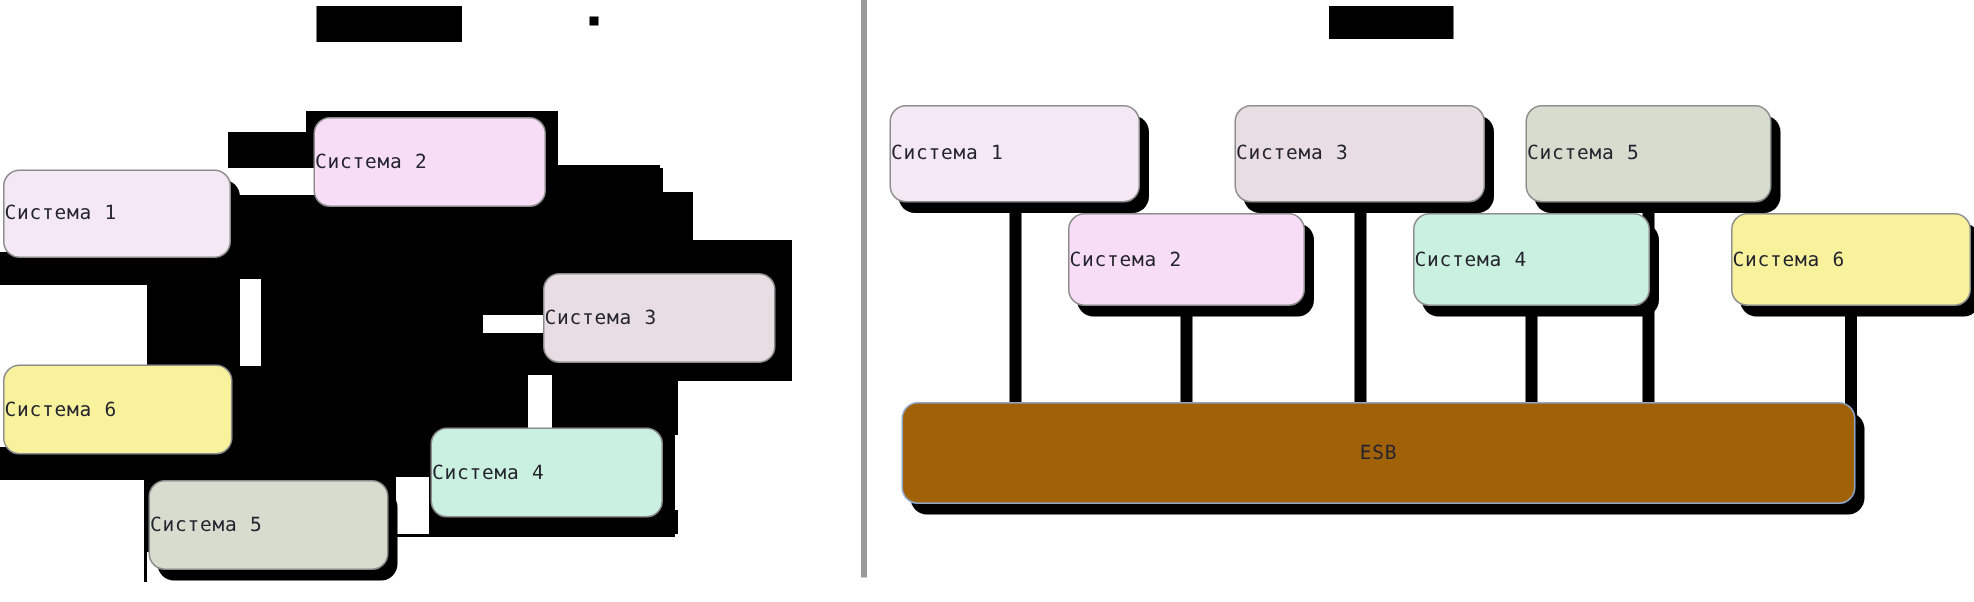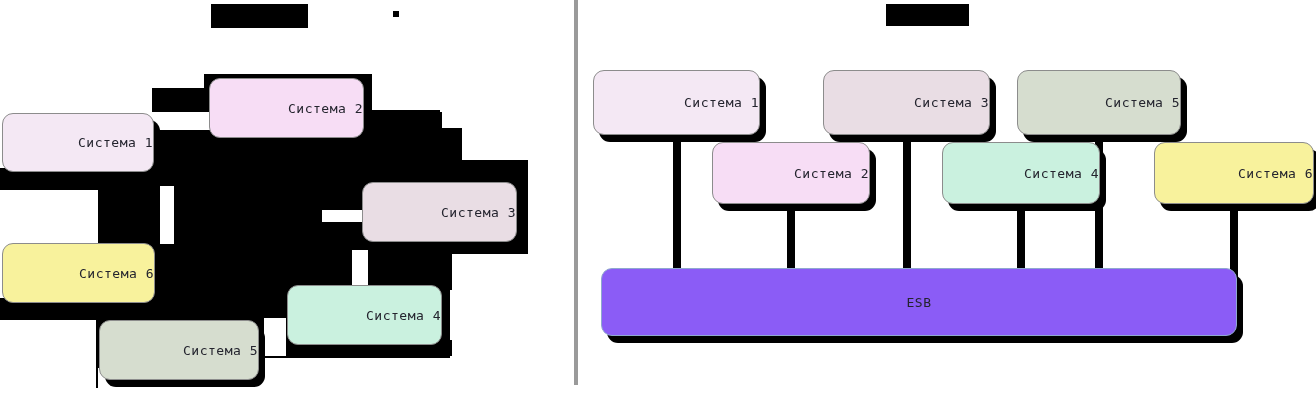--- a/index.html
+++ b/index.html
@@ -31,21 +31,21 @@
   }
 
   
   .sysbox {
     position: absolute;
     border-radius: 11px;
     border: 1px solid #8c8c8c;
     box-shadow: 6px 7px 0 0 #000000;
     display: flex;
     align-items: center;
-    justify-content: flex-end;
+    justify-content: flex-start;
     box-sizing: border-box;
     z-index: 6;
   }
   .sysbox .lbl {
     font-size: 13px;
     color: #24242e;
     letter-spacing: 0.5px;
     white-space: nowrap;
   }
 
@@ -159,21 +159,21 @@
 
     <div id="conn-layer">
         <div class="conn" style="left: 672.5px; top: 131px; width: 8px; height: 147px; background: rgb(0, 0, 0);"></div>
         <div class="conn" style="left: 787px; top: 200px; width: 8px; height: 78px; background: rgb(0, 0, 0);"></div>
         <div class="conn" style="left: 902.5px; top: 131px; width: 8px; height: 147px; background: rgb(0, 0, 0);"></div>
         <div class="conn" style="left: 1017px; top: 200px; width: 8px; height: 78px; background: rgb(0, 0, 0);"></div>
         <div class="conn" style="left: 1095px; top: 131px; width: 8px; height: 147px; background: rgb(0, 0, 0);"></div>
         <div class="conn" style="left: 1230px; top: 200px; width: 8px; height: 78px; background: rgb(0, 0, 0);"></div>
       </div>
 
-    <div class="esb" id="esb-bar" style="left: 601px; top: 268px; width: 636px; height: 68px; background: #8b5cf6;">
+    <div class="esb" id="esb-bar" style="left: 601px; top: 268px; width: 636px; height: 68px; background: #a16207;">
       <span class="lbl">ESB</span>
     </div>
 
     <div class="sysbox" style="left: 593px; top: 70px; width: 167px; height: 65px; background: rgb(244, 232, 244);">
       <span class="lbl">Система 1</span>
     </div>
     <div class="sysbox" style="left: 712px; top: 142px; width: 158px; height: 62px; background: rgb(247, 221, 245);">
       <span class="lbl">Система 2</span>
     </div>
     <div class="sysbox" style="left: 823px; top: 70px; width: 167px; height: 65px; background: rgb(233, 221, 228);">

